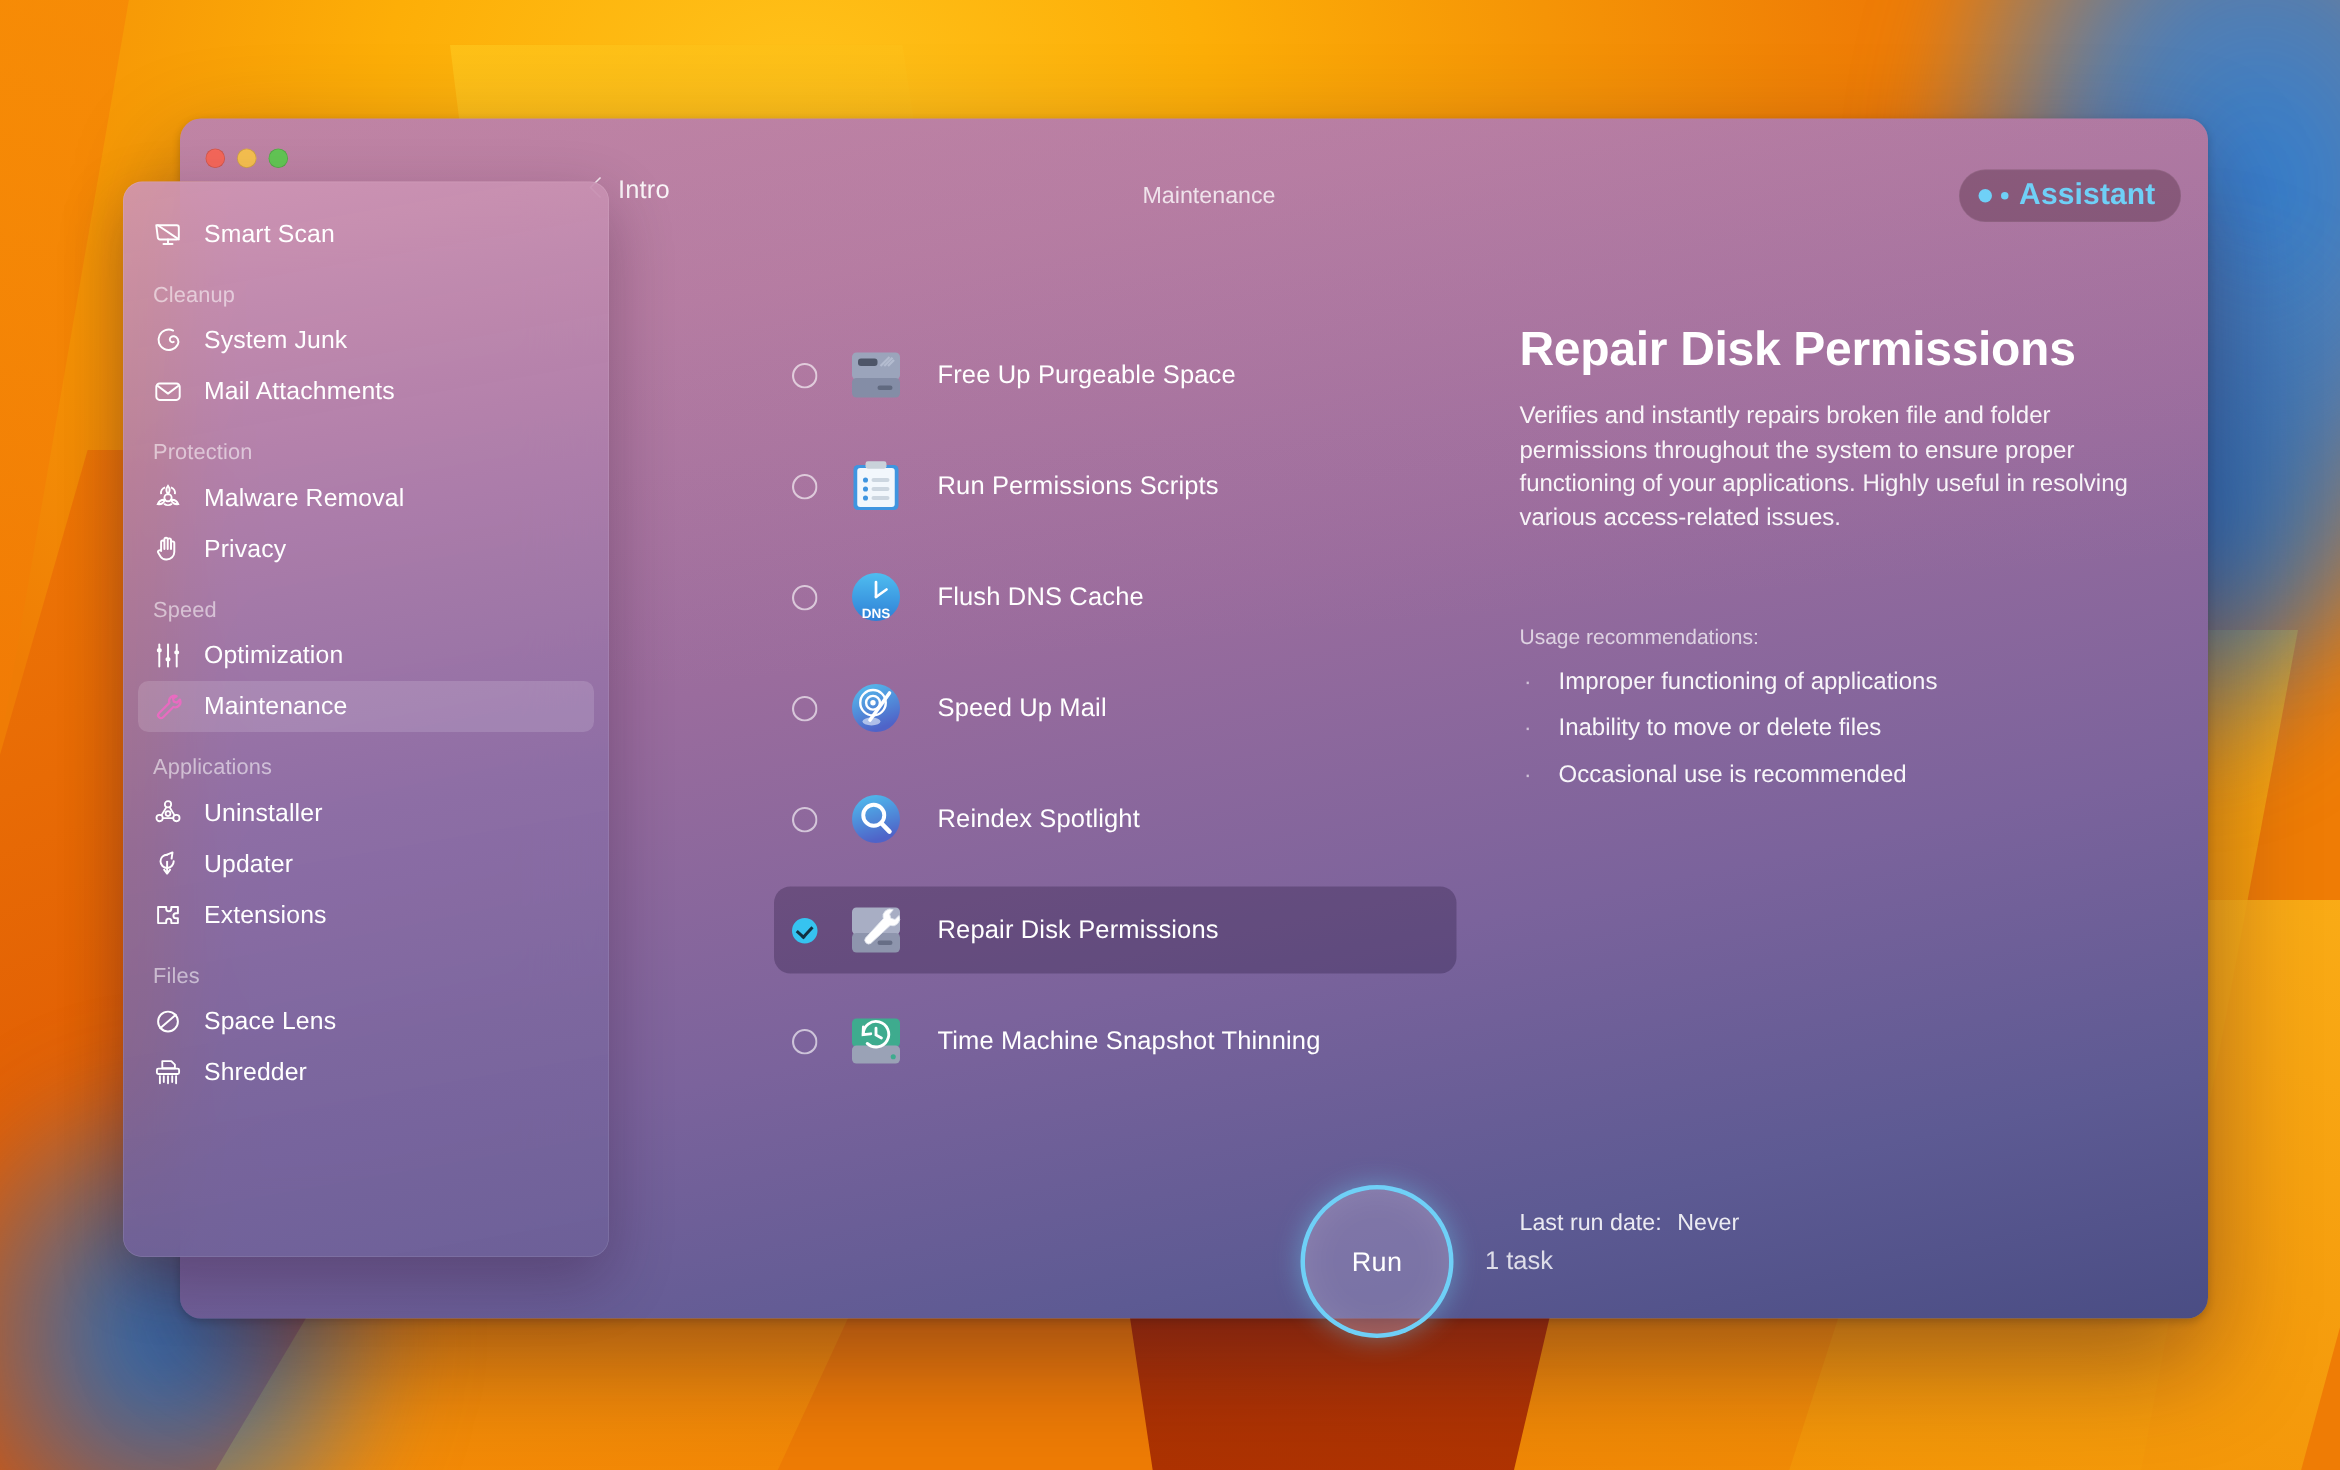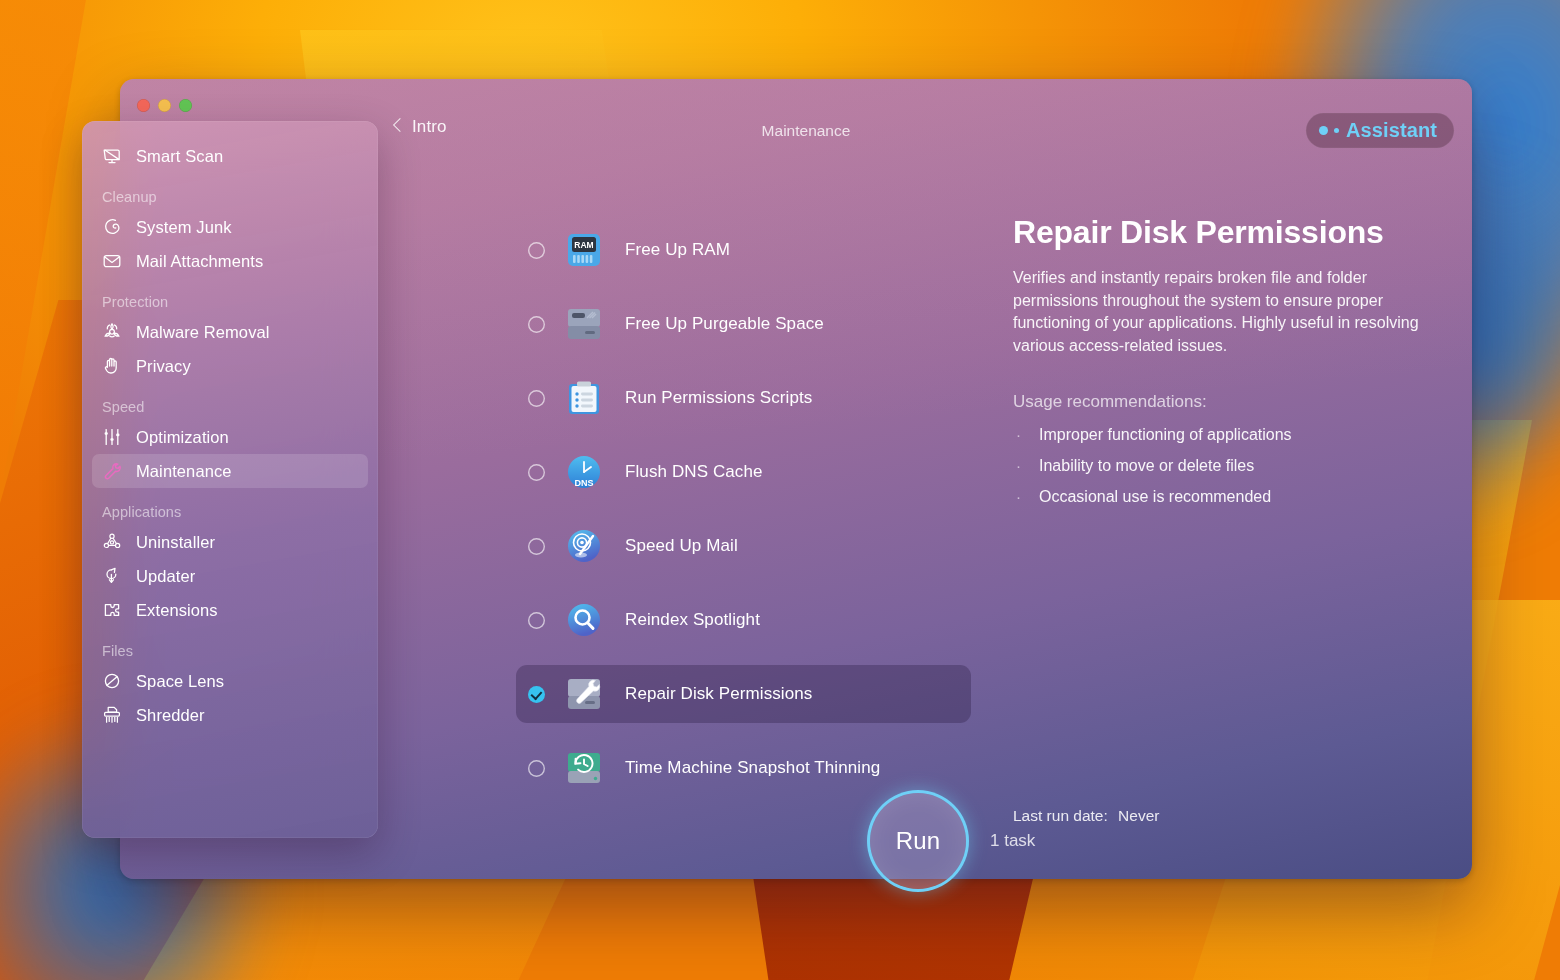--- a/index.html
+++ b/index.html
@@ -76,21 +76,21 @@
     color:rgba(255,255,255,.78);font-size:15.5px;padding-left:20px;}
   .assistant{position:absolute;right:18px;top:20px;height:35px;display:flex;align-items:center;gap:7px;
     padding:0 17px 0 13px;border-radius:18px;background:rgba(86,48,70,.42);cursor:pointer;
     box-shadow:inset 0 0 0 .5px rgba(255,255,255,.07);}
   .a-dot1{width:9px;height:9px;border-radius:50%;background:#6fd0f7;}
   .a-dot2{width:5px;height:5px;border-radius:50%;background:#6fd0f7;margin-left:-1px;}
   .assistant-label{color:#6fd0f7;font-size:20px;font-weight:700;letter-spacing:.1px;}
 
   
   .sidebar{
-    position:absolute;left:82px;top:121px;width:296px;height:717px;border-radius:13px;z-index:8;
+    position:absolute;left:82px;top:121px;width:324px;height:717px;border-radius:13px;z-index:8;
     background:linear-gradient(170deg, rgba(208,150,180,.90) 0%, rgba(180,130,172,.88) 25%, rgba(140,110,166,.88) 58%, rgba(108,96,152,.90) 100%);
     box-shadow:0 16px 42px rgba(40,10,40,.30), inset 0 0 0 .5px rgba(255,255,255,.12);
     backdrop-filter:blur(24px);
     padding-top:18px;box-sizing:border-box;overflow:hidden;
   }
   .nav-group-label{color:rgba(255,255,255,.55);font-size:14.5px;margin:16px 0 5px 20px;letter-spacing:.1px;}
   .nav-item{display:flex;align-items:center;gap:13px;height:34px;margin:0 10px;padding-left:9px;
     border-radius:7px;cursor:pointer;}
   .nav-item.active{background:rgba(255,255,255,.14);}
   .nav-ico{width:22px;height:22px;display:flex;align-items:center;justify-content:center;flex:0 0 22px;}
@@ -110,35 +110,35 @@
   .radio.checked:after{content:"";position:absolute;left:4.6px;top:3.4px;width:4.5px;height:8px;
     border-right:2px solid #123040;border-bottom:2px solid #123040;transform:rotate(42deg);}
   .task-ico{width:44px;height:44px;margin-left:17px;flex:0 0 44px;position:relative;}
   .task-ico svg{display:block;}
   .task-label{color:#fff;font-size:17px;margin-left:19px;letter-spacing:.1px;white-space:nowrap;}
 
   
   .detail{position:absolute;left:527px;top:55px;right:42px;}
   .detail-title{color:#fff;font-size:32px;font-weight:700;letter-spacing:-.2px;margin:0 0 16px 0;}
   .detail-desc{color:rgba(255,255,255,.93);font-size:16px;line-height:1.42;margin:0;max-width:525px;}
-  .usage-head{color:rgba(255,255,255,.70);font-size:17px;margin-top:34px;margin-bottom:14px;}
+  .usage-head{color:rgba(255,255,255,.70);font-size:14px;margin-top:58px;margin-bottom:14px;}
   .usage-item{display:flex;align-items:flex-start;margin-bottom:13px;}
   .usage-bullet{color:rgba(255,255,255,.6);font-size:15px;width:26px;flex:0 0 26px;text-align:left;
     padding-left:3px;box-sizing:border-box;}
   .usage-text{color:rgba(255,255,255,.94);font-size:16px;}
   .lastrun{position:absolute;left:527px;top:648px;color:rgba(255,255,255,.88);font-size:15.5px;}
   .lastrun .lr-val{margin-left:6px;}
 
   
   .runwrap{position:absolute;left:504px;top:713px;display:flex;align-items:center;gap:24px;z-index:30;}
   .run-btn{width:96px;height:96px;border-radius:50%;cursor:pointer;
     background:rgba(175,160,200,.38);
     box-shadow:0 0 0 3px #6fd0f7, 0 0 18px 3px rgba(111,208,247,.45), inset 0 0 24px rgba(255,255,255,.10);
     display:flex;align-items:center;justify-content:center;}
-  .run-label{color:#fff;font-size:24px;letter-spacing:.2px;}
+  .run-label{color:#fff;font-size:18px;letter-spacing:.2px;}
   .task-count{color:rgba(255,255,255,.80);font-size:17px;}
 </style>
 </head>
 <body>
 
 <div class="wallpaper">
   <div class="wp-base"></div>
   <div class="ray ray-f"></div>
   <div class="ray ray-e"></div>
   <div class="ray ray-a"></div>
@@ -170,38 +170,20 @@
       <span class="a-dot1"></span>
       <span class="a-dot2"></span>
       <span class="assistant-label">Assistant</span>
     </div>
   </div>
 
   <div class="content">
 
     <div class="tasklist">
 
-      <div class="task-row">
-        <span class="radio"></span>
-        <span class="task-ico">
-          <svg width="44" height="44" viewBox="0 0 44 44">
-            <rect x="6" y="6" width="32" height="32" rx="5" fill="#4aa8e8"></rect>
-            <rect x="10" y="9" width="24" height="15" rx="2.5" fill="#2d3540"></rect>
-            <text x="22" y="20" font-family="Liberation Sans, sans-serif" font-size="8.5" font-weight="bold" fill="#ffffff" text-anchor="middle">RAM</text>
-            <g fill="#a8d8f5">
-              <rect x="11" y="27" width="2.6" height="8" rx="1"></rect>
-              <rect x="15.2" y="27" width="2.6" height="8" rx="1"></rect>
-              <rect x="19.4" y="27" width="2.6" height="8" rx="1"></rect>
-              <rect x="23.6" y="27" width="2.6" height="8" rx="1"></rect>
-              <rect x="27.8" y="27" width="2.6" height="8" rx="1"></rect>
-            </g>
-          </svg>
-        </span>
-        <span class="task-label">Free Up RAM</span>
-      </div>
 
       <div class="task-row">
         <span class="radio"></span>
         <span class="task-ico">
           <svg width="44" height="44" viewBox="0 0 44 44">
             <rect x="6" y="7" width="32" height="18" rx="3" fill="#9ba4bb"></rect>
             <rect x="6" y="24" width="32" height="13" rx="3" fill="#848da6"></rect>
             <rect x="10" y="11" width="13" height="5" rx="2" fill="#4e5568"></rect>
             <g stroke="#b9c1d4" stroke-width="1.4" opacity=".85">
               <line x1="25" y1="16" x2="31" y2="10"></line>

